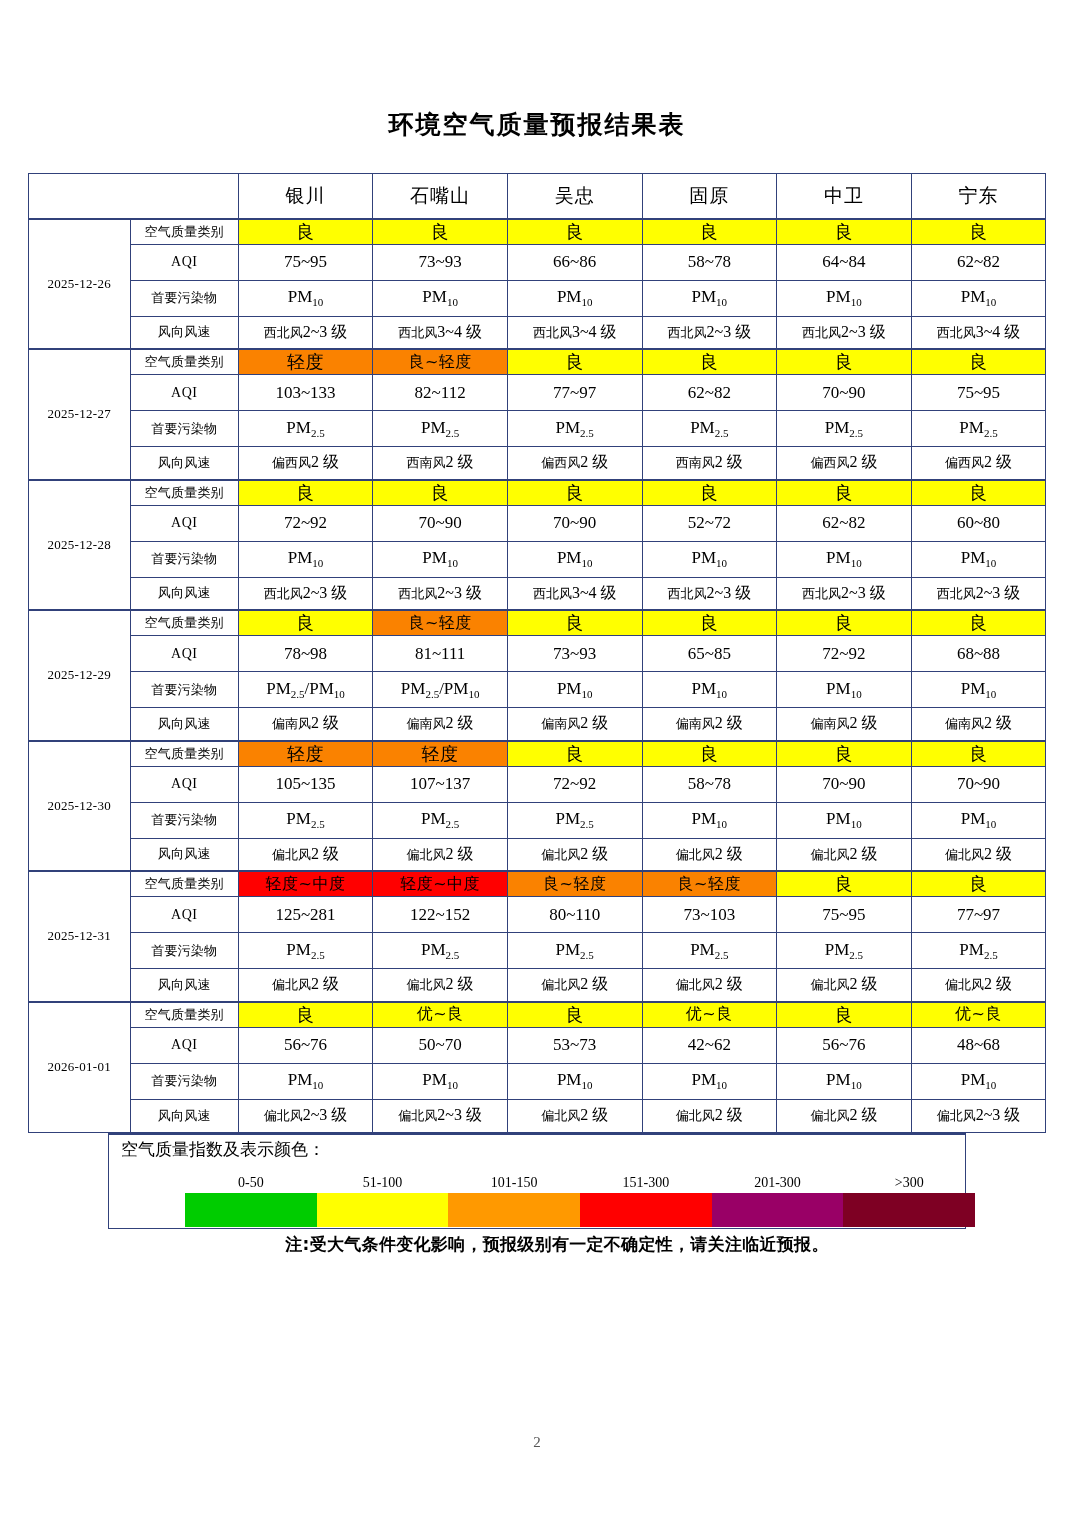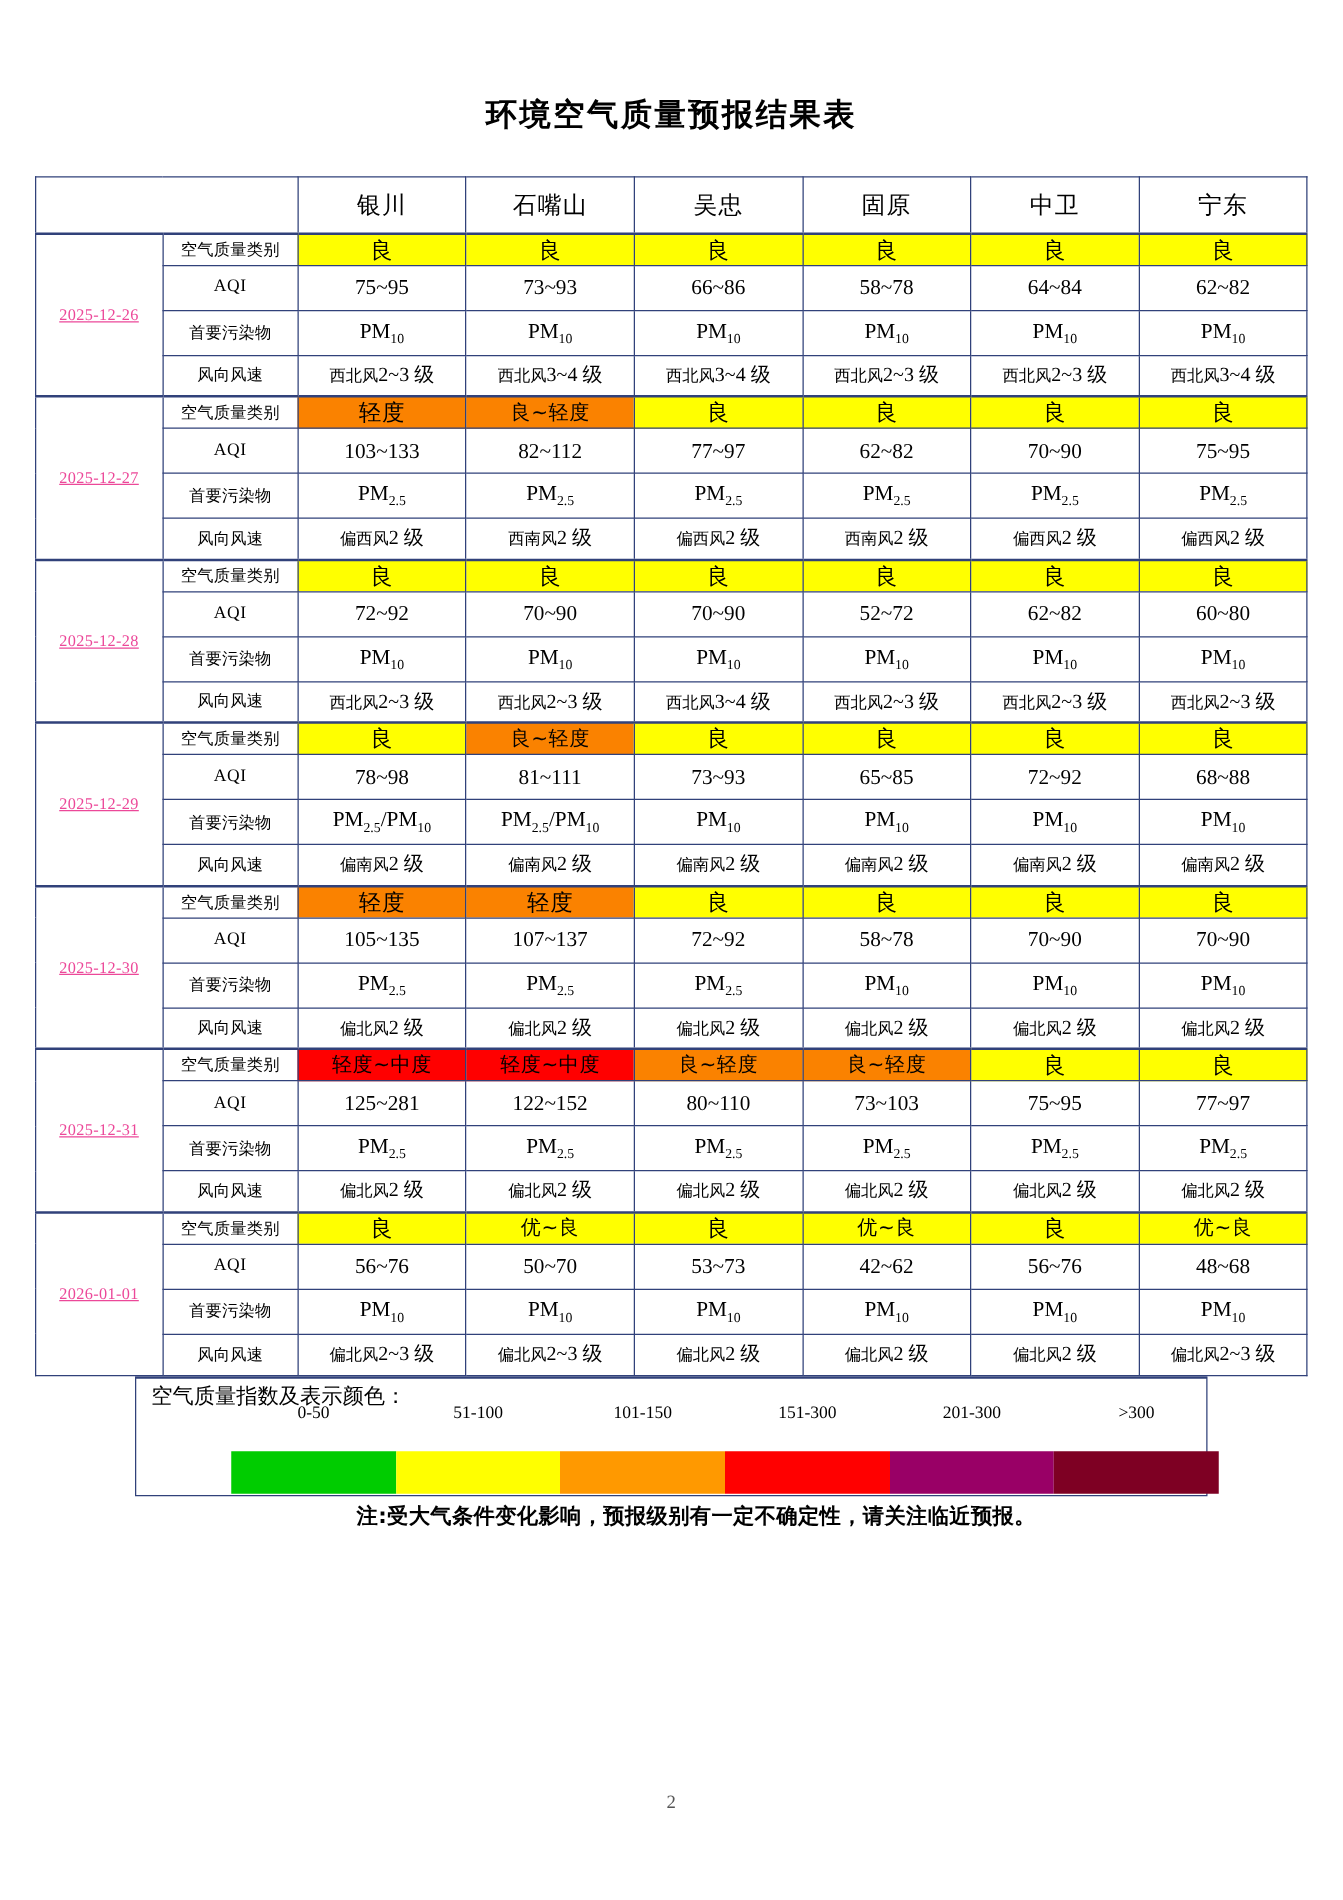--- a/index.html
+++ b/index.html
@@ -18,21 +18,21 @@
     width: 1074px; height: 1520px;
     position: relative;
     padding: 0;
   }
   .doc-title {
     text-align: center;
     font-family: "Liberation Serif", "DejaVu Serif", serif;
     font-size: 25px;
     font-weight: bold;
     letter-spacing: 2px;
-    padding-top: 80px;
+    padding-top: 112px;
     margin: 0 0 36px 0;
     line-height: 1;
   }
   table.aq {
     border-collapse: collapse;
     margin: 0 auto;
     width: 1018px;
     table-layout: fixed;
     background: #fff;
   }
@@ -52,22 +52,21 @@
   .hdr-row td { height: 45px; }
   .hdr-city {
     font-size: 19px;
     font-family: "DejaVu Sans", sans-serif;
     letter-spacing: 1px;
   }
   .date-cell {
     font-family: "Liberation Serif", "DejaVu Serif", serif;
     font-size: 13px;
     letter-spacing: 0.3px;
-    color: #ec4899;
-    text-decoration: underline;
+    color: #000000;
   }
   .rowlabel {
     font-size: 13px;
     font-family: "DejaVu Sans", sans-serif;
     letter-spacing: 0.2px;
   }
   .rowlabel.aqi-lbl {
     font-family: "Liberation Serif", "DejaVu Serif", serif;
     font-size: 14px;
     letter-spacing: 0.5px;
@@ -126,21 +125,21 @@
     left: 76px;
     top: 58px;
     width: 790px;
     height: 34px;
     display: flex;
   }
   .legend-scale .band { flex: 1 1 0; height: 100%; }
   .legend-ticks {
     position: absolute;
     left: 76px;
-    top: 20px;
+    top: 40px;
     width: 790px;
     height: 20px;
     display: flex;
   }
   .legend-ticks .tick {
     flex: 1 1 0;
     text-align: center;
     font-family: "Liberation Serif", "DejaVu Serif", serif;
     font-size: 14px;
   }

